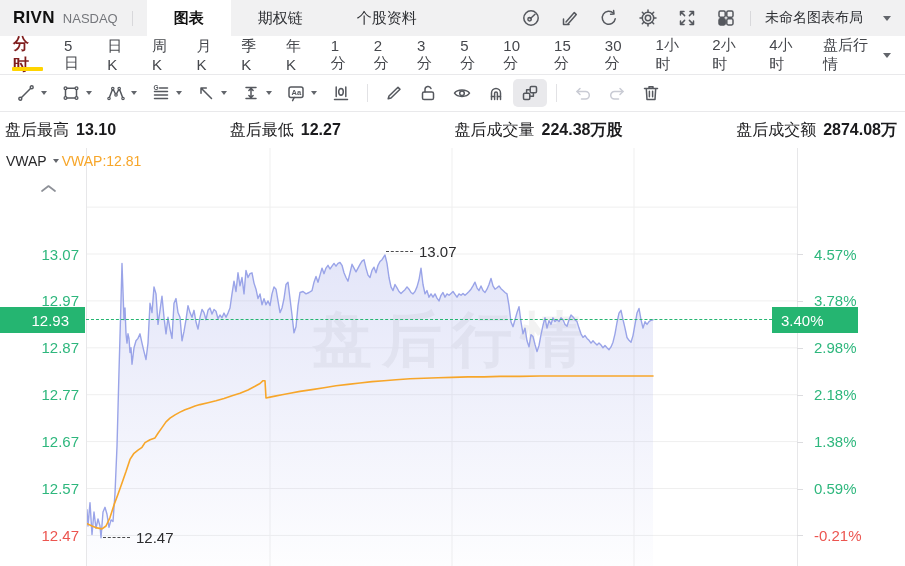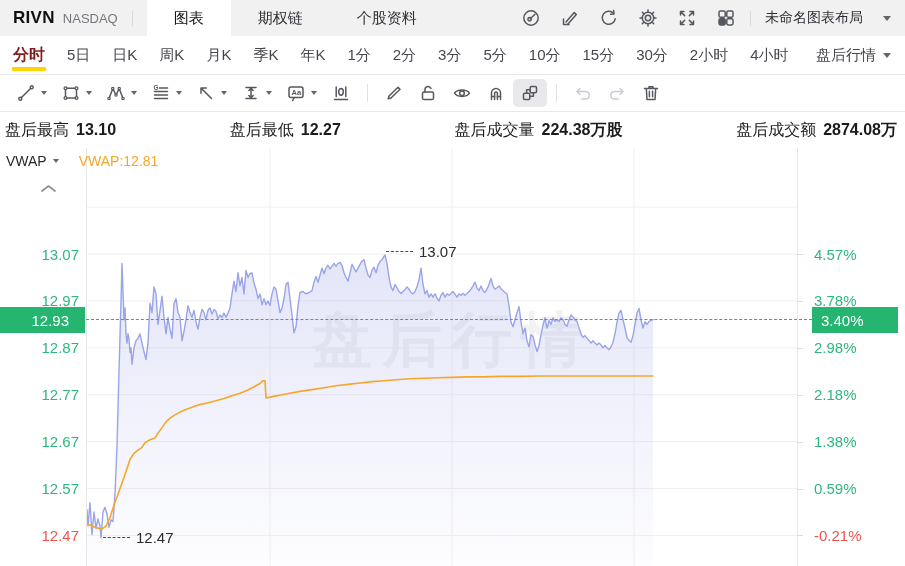--- a/index.html
+++ b/index.html
@@ -6,21 +6,21 @@
   body{width:905px;height:566px;overflow:hidden;background:#fff;
        font-family:"Liberation Sans","DejaVu Sans",sans-serif;color:#222;}
   
   .topbar{height:36px;background:#f1f1f2;display:flex;justify-content:space-between;align-items:stretch;}
   .topbar-left{display:flex;align-items:center;padding-left:13px;}
   .symbol{font-size:17px;font-weight:700;color:#101010;letter-spacing:.3px;}
   .exchange{font-size:13px;color:#75777c;margin-left:8px;text-align:center;}
   .vdiv{width:1px;height:15px;background:#d8d8db;margin:0 14px;}
   .tabs{display:flex;align-items:stretch;height:36px;}
   .tab{display:flex;align-items:center;padding:0 27px;font-size:15px;color:#2e3034;cursor:pointer;}
-  .tab.active{background:#fff;font-weight:400;color:#121212;}
+  .tab.active{background:#fff;font-weight:700;color:#121212;}
   .topbar-right{display:flex;align-items:center;padding-right:14px;}
   .hicons{display:flex;align-items:center;gap:19px;}
   .icon-btn{display:flex;align-items:center;justify-content:center;cursor:pointer;}
   .icon-btn svg{display:block;}
   .layout-sel{display:flex;align-items:center;gap:20px;font-size:14px;color:#2e3034;cursor:pointer;}
   .caret{width:0;height:0;border-left:4px solid transparent;border-right:4px solid transparent;border-top:5px solid #62656b;}
   .caret.sm{border-left-width:3.5px;border-right-width:3.5px;border-top-width:4.5px;}
   
   .tfbar{height:38px;border-bottom:1px solid #e9e9eb;display:flex;align-items:stretch;padding:0 6px 0 2px;}
   .tf{display:flex;align-items:center;padding:0 11px;font-size:15px;color:#45474c;position:relative;cursor:pointer;}
@@ -33,38 +33,38 @@
   .tool{display:flex;align-items:center;gap:5px;height:28px;padding:0 7px;border-radius:5px;cursor:pointer;text-align:right;}
   .tool.active-bg{background:#e9e9ec;}
   .tb-sep{width:1px;height:18px;background:#e2e2e5;margin:0 9px;}
   
   .stats{height:36px;display:flex;align-items:center;padding-left:5px;font-size:16px;color:#1b1b1d;justify-content:space-between;}
   .stat{display:flex;align-items:center;margin-right:8px;}
   .stat .lbl{margin-right:7px;}
   .stat .val{font-weight:700;}
   
   .chart{position:relative;height:418px;background:#fff;}
-  .vwap-row{position:absolute;left:6px;top:5px;display:flex;align-items:center;gap:20px;font-size:14px;z-index:6;}
+  .vwap-row{position:absolute;left:6px;top:5px;display:flex;align-items:center;gap:3px;font-size:14px;z-index:6;}
   .vwap-name{color:#28282a;display:flex;align-items:center;gap:6px;cursor:pointer;}
   .vwap-read{color:var(--orange);}
   .collapse{position:absolute;left:40px;top:31px;cursor:pointer;z-index:6;}
   .wm{position:absolute;left:452px;top:152px;transform:translateX(-50%);font-size:60px;font-weight:600;
       letter-spacing:10px;color:rgba(25,25,25,0.055);white-space:nowrap;pointer-events:none;z-index:1;}
   .plot{position:absolute;left:87px;top:0;z-index:2;}
   .chart-vborder{position:absolute;top:0;bottom:0;width:1px;background:#e7e7e9;z-index:0;}
   .axl{position:absolute;font-size:15px;line-height:19px;z-index:3;}
   .axl.left{left:0;width:79px;text-align:right;}
   .axl.right{left:814px;}
   .axl.g{color:var(--green-text);}
   .axl.r{color:var(--red-text);}
   .tick{position:absolute;left:797px;width:6px;height:1px;background:#dcdcdf;z-index:3;}
   .lastline{position:absolute;left:86px;width:726px;height:0;border-top:1.5px dashed var(--green);z-index:4;}
   .pbadge{position:absolute;height:26px;background:var(--green);color:#fff;font-size:15px;display:flex;align-items:center;z-index:5;}
   .pbadge.left{left:0;width:85px;justify-content:flex-end;padding-right:16px;box-sizing:border-box;}
-  .pbadge.right{left:812px;width:86px;padding-left:9px;box-sizing:border-box;}
+  .pbadge.right{left:772px;width:86px;padding-left:9px;box-sizing:border-box;}
   .anno{position:absolute;display:flex;align-items:center;gap:6px;font-size:15px;color:#2c2c2e;z-index:4;}
   .anno .dashseg{width:27px;height:0;border-top:1.5px dashed #4c4c4e;}
 </style>
 </head>
 <body>
 
 <div class="topbar">
   <div class="topbar-left">
     <span class="symbol">RIVN</span>
     <span class="exchange">NASDAQ</span>
@@ -133,20 +133,21 @@
     <div class="tf">月K</div>
     <div class="tf">季K</div>
     <div class="tf">年K</div>
     <div class="tf">1分</div>
     <div class="tf">2分</div>
     <div class="tf">3分</div>
     <div class="tf">5分</div>
     <div class="tf">10分</div>
     <div class="tf">15分</div>
     <div class="tf">30分</div>
+    <div class="tf">1小时</div>
     <div class="tf">2小时</div>
     <div class="tf">4小时</div>
     <div class="tf-spacer"></div>
     <div class="session">
       <span>盘后行情</span>
       <span class="caret"></span>
     </div>
   </div>
 
 <div class="toolbar" id="toolbar">

